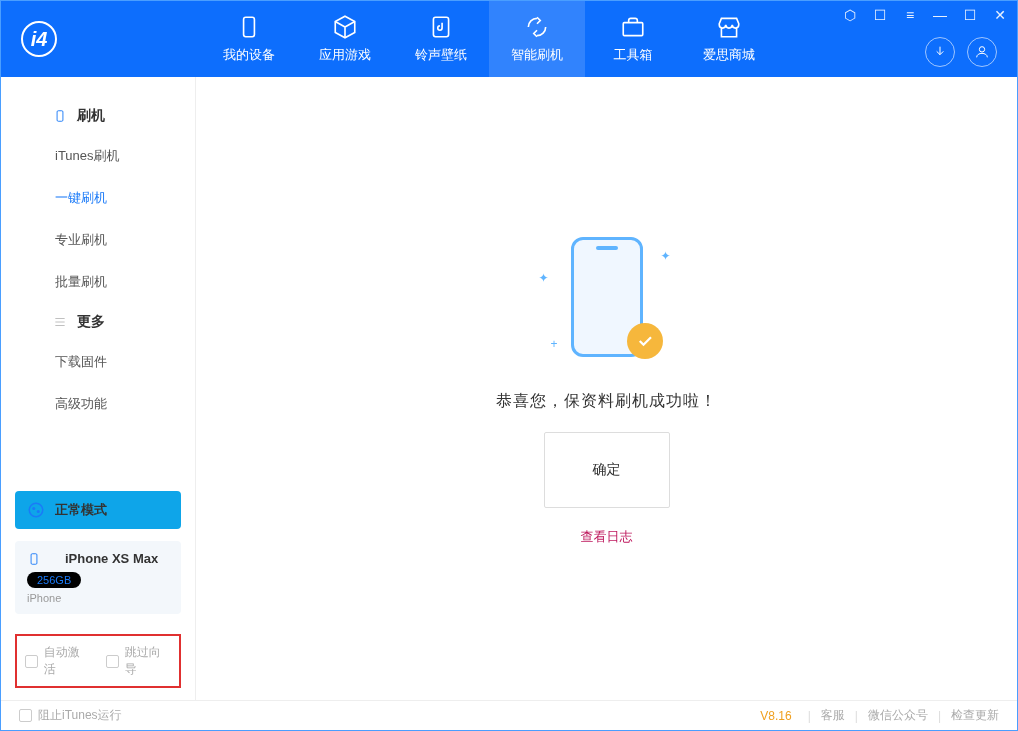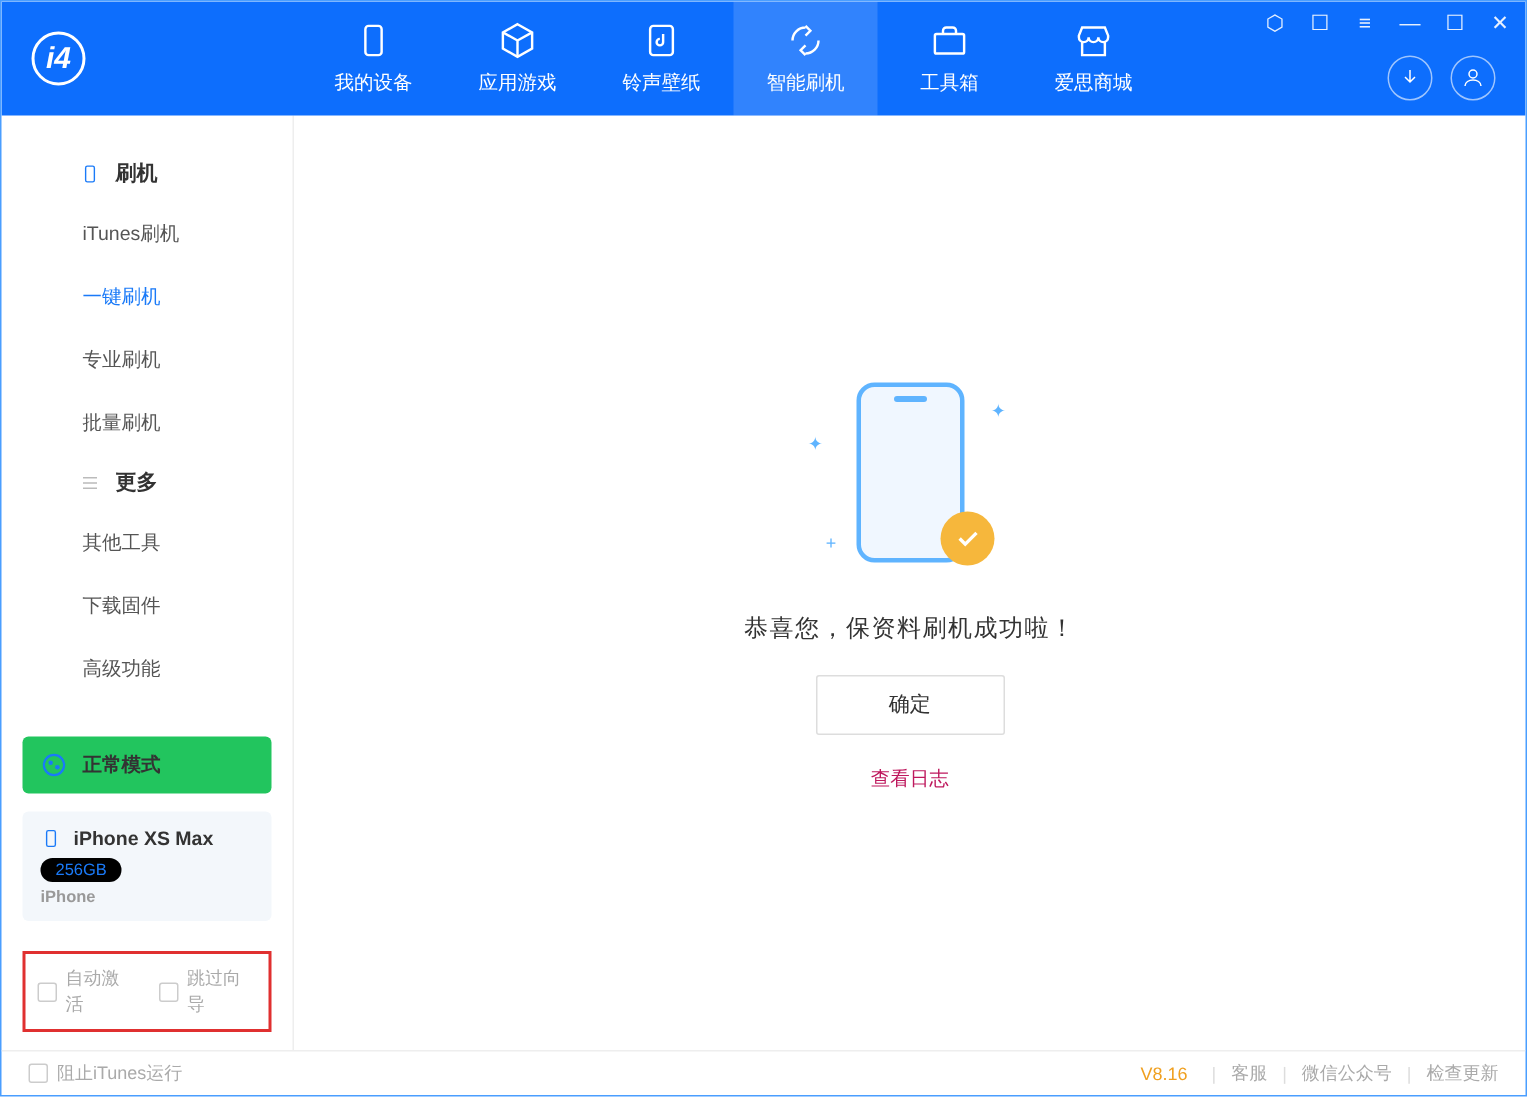--- a/index.html
+++ b/index.html
@@ -28,44 +28,44 @@
 
 
 .body { display: flex; height: calc(100% - 76px - 30px); }
 .sidebar { width: 195px; border-right: 1px solid #eee; padding-top: 20px; display: flex; flex-direction: column; }
 .side-group-title { display: flex; align-items: center; gap: 10px; padding: 10px 20px; font-size: 14px; color: #333; font-weight: bold; margin-left: 32px; }
 .side-group-title svg { width: 14px; height: 14px; }
 .side-item { padding: 12px 20px 12px 54px; font-size: 13px; color: #555; cursor: pointer; }
 .side-item.active { color: #1a7af8; }
 
 .bottom-cards { margin-top: auto; padding: 0 14px 0; }
-.mode-card { background: #22c55e; border-radius: 4px; padding: 10px 12px; display: flex; align-items: center; gap: 10px; margin-bottom: 12px; cursor: pointer; }
+.mode-card { background: #0ea5e9; border-radius: 4px; padding: 10px 12px; display: flex; align-items: center; gap: 10px; margin-bottom: 12px; cursor: pointer; }
 .mode-card .mode-icon { width: 18px; height: 18px; }
 .mode-card .mode-text { font-size: 13px; color: #333; font-weight: bold; }
 .device-card { background: #f3f7fb; border-radius: 4px; padding: 10px 12px; }
-.device-name { font-size: 13px; font-weight: bold; color: #333; display: flex; align-items: center; gap: 8px; text-align: right; }
+.device-name { font-size: 13px; font-weight: bold; color: #333; display: flex; align-items: center; gap: 24px; text-align: right; }
 .device-badge { display: inline-block; background: #000000; color: #1a7af8; font-size: 11px; padding: 2px 10px; border-radius: 10px; margin-top: 6px; }
-.device-type { font-size: 11px; color: #999; margin-top: 4px; font-weight: bold; }
+.device-type { font-size: 11px; color: #999; margin-top: 4px; }
 
 .checkbox-row { margin: 20px 14px 12px; border: 2px solid #e03030; padding: 8px 8px; display: flex; gap: 16px; }
 .chk { display: flex; align-items: center; gap: 6px; font-size: 12px; color: #aaa; cursor: pointer; }
 .chk-box { width: 13px; height: 13px; border: 1px solid #ccc; border-radius: 2px; }
 
 
 .main { flex: 1; display: flex; flex-direction: column; align-items: center; justify-content: center; gap: 20px; }
 .success-ill { position: relative; width: 120px; height: 140px; }
 .phone-shape { width: 72px; height: 120px; border: 3px solid #5fb4ff; border-radius: 12px; position: absolute; left: 24px; top: 6px; background: #f0f7ff; }
 .phone-shape::before { content: ""; position: absolute; top: 6px; left: 50%; transform: translateX(-50%); width: 22px; height: 4px; background: #5fb4ff; border-radius: 2px; }
 .check-badge { position: absolute; right: 4px; bottom: 12px; width: 36px; height: 36px; background: #f6b73c; border-radius: 50%; display: flex; align-items: center; justify-content: center; }
 .check-badge svg { width: 18px; height: 18px; stroke: #fff; fill: none; stroke-width: 3; }
 .sparkle { position: absolute; color: #5fb4ff; font-size: 12px; }
 .s1 { left: -8px; top: 40px; } .s2 { right: -4px; top: 18px; } .s3 { left: 4px; bottom: 20px; }
 
 .success-text { font-size: 16px; color: #333; letter-spacing: 1px; }
-.ok-btn { border: 1px solid #ddd; background: #fff; padding: 10px 48px; font-size: 14px; color: #333; cursor: pointer; border-radius: 2px; }
+.ok-btn { border: 1px solid #ddd; background: #fff; padding: 28px 48px; font-size: 14px; color: #333; cursor: pointer; border-radius: 2px; }
 .log-link { font-size: 13px; color: #be185d; cursor: pointer; }
 
 
 .footer { height: 30px; border-top: 1px solid #eee; display: flex; align-items: center; padding: 0 18px; font-size: 12px; color: #aaa; }
 .footer .chk { color: #aaa; }
 .footer-spacer { flex: 1; }
 .footer-links { display: flex; align-items: center; gap: 10px; }
 .footer-sep { color: #ddd; }
 .footer-link { color: #aaa; cursor: pointer; }
 .version { color: #f0a020; margin-right: 16px; }
@@ -165,21 +165,20 @@
     <div class="side-item active">一键刷机</div>
     <div class="side-item">专业刷机</div>
     <div class="side-item">批量刷机</div>
 
     <div class="side-group-title">
       <svg viewBox="0 0 24 24">
           <path d="M4 6h16M4 12h16M4 18h16" stroke="#bbb" stroke-width="1.6"></path>
         </svg>
       <span>更多</span>
     </div>
-    <div class="side-item">其他工具</div>
     <div class="side-item">下载固件</div>
     <div class="side-item">高级功能</div>
 
     <div class="bottom-cards">
       <div class="mode-card">
         <svg class="mode-icon" viewBox="0 0 24 24">
             <circle cx="12" cy="12" r="9" fill="none" stroke="#1a7af8" stroke-width="2"></circle>
             <circle cx="9" cy="10" r="2" fill="#1a7af8"></circle>
             <circle cx="15" cy="14" r="2" fill="#1a7af8"></circle>
           </svg>

